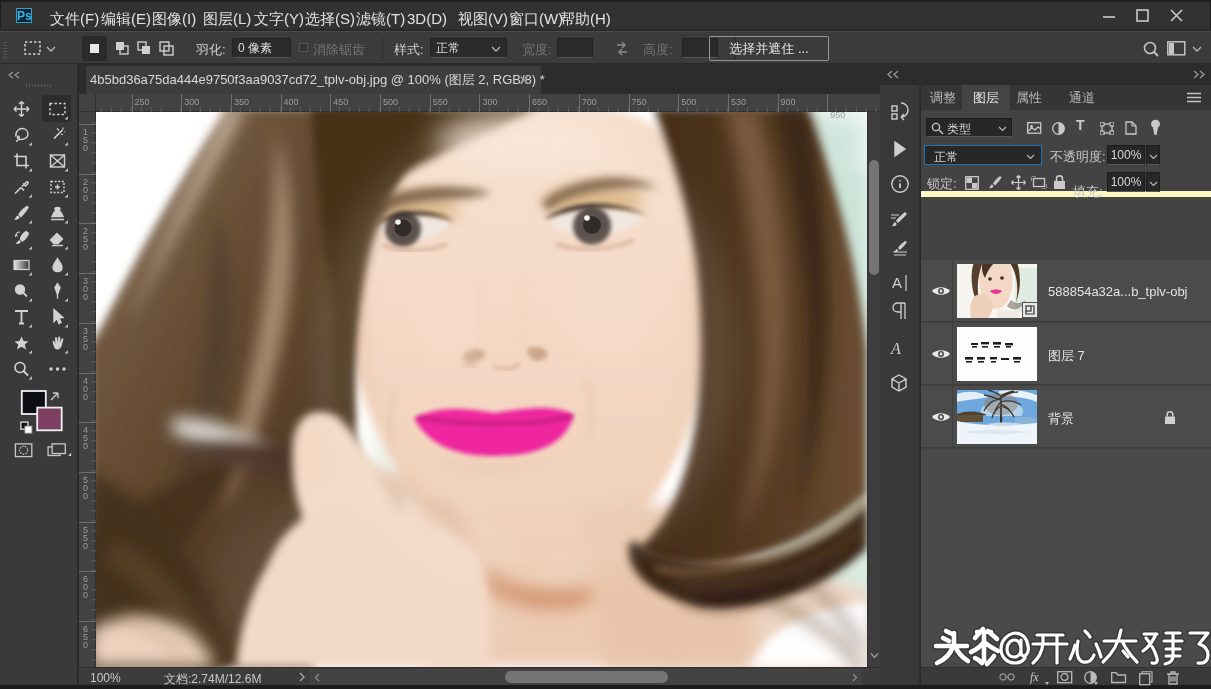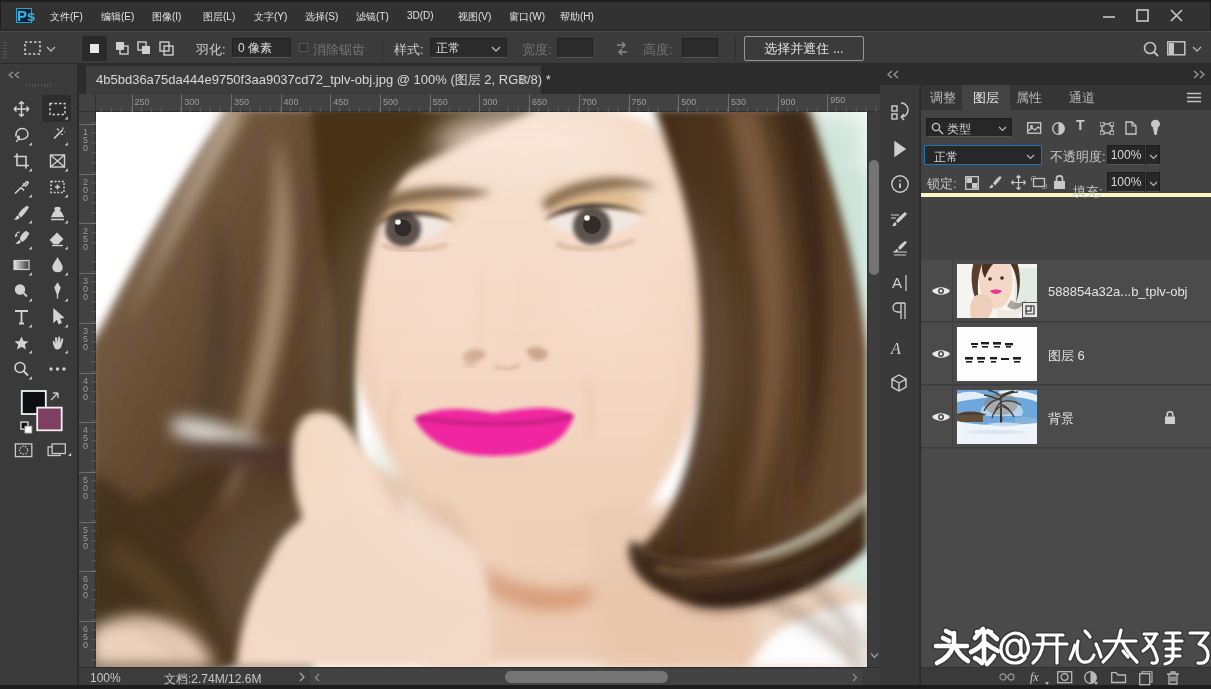--- a/index.html
+++ b/index.html
@@ -1,30 +1,30 @@
 <!DOCTYPE html>
 <html><head><meta charset="utf-8"><style>
 *{margin:0;padding:0;box-sizing:border-box}
 html,body{width:1211px;height:689px;overflow:hidden;background:#2a2a2a;font-family:"Liberation Sans",sans-serif}
 .abs{position:absolute}
 #stage{position:relative;width:1211px;height:689px}
 
 #menubar{left:0;top:0;width:1211px;height:29px;background:#323232;border-top:2px solid #1e1e1e;border-left:1px solid #1e1e1e;border-right:1px solid #1e1e1e}
-.mi{position:absolute;top:8px;font-size:10px;color:#e2e2e2;letter-spacing:0px}
-#pslogo{position:absolute;left:15px;top:6px;width:16px;height:15px;background:#0c2433;border:1px solid #2f9fd0;color:#35b4e8;font-size:15px;font-weight:bold;text-align:center;line-height:14px}
+.mi{position:absolute;top:8px;font-size:15px;color:#e2e2e2;letter-spacing:0px}
+#pslogo{position:absolute;left:15px;top:6px;width:16px;height:15px;background:#0c2433;border:1px solid #2f9fd0;color:#35b4e8;font-size:12px;font-weight:bold;text-align:center;line-height:14px}
 
 #optbar{left:0;top:31px;width:1211px;height:33px;background:#3b3b3b;border-top:1px solid #4a4a4a;border-bottom:1px solid #2a2a2a}
 .optlabel{position:absolute;top:9px;font-size:13px;color:#cfcfcf}
 .optdis{color:#767676}
 .optfield{position:absolute;background:#2b2b2b;border:1px solid #222;border-bottom-color:#555;height:20px;top:6px;font-size:12px;color:#ddd;padding-left:5px;line-height:18px}
 
 #toolbar{left:0;top:64px;width:78px;height:625px;background:#3a3a3a;border-right:1px solid #2b2b2b}
 
 #tabbar{left:79px;top:64px;width:801px;height:30px;background:#2c2c2c}
-#doctab{position:absolute;left:7px;top:2px;width:455px;height:28px;background:#3d3d3d;color:#d8d8d8;font-size:13px;line-height:28px;padding-left:10px;white-space:nowrap}
+#doctab{position:absolute;left:7px;top:2px;width:455px;height:28px;background:#3d3d3d;color:#d8d8d8;font-size:13px;line-height:28px;padding-left:4px;white-space:nowrap}
 
 #hruler{left:79px;top:94px;width:801px;height:18px;background:#424242;border-bottom:1px solid #303030}
 #vruler{left:79px;top:112px;width:17px;height:555px;background:#424242;border-right:1px solid #303030}
 .rlab{position:absolute;font-size:9px;color:#9c9c9c}
 
 #canvas{left:96px;top:112px;width:771px;height:555px;background:#fff}
 
 #vscroll{left:867px;top:112px;width:13px;height:555px;background:#3d3d3d;border-left:1px solid #2e2e2e}
 #vthumb{position:absolute;left:1px;top:48px;width:10px;height:115px;background:#757575;border-radius:5px}
 
@@ -235,21 +235,21 @@
         </svg></div>
     <span class="optlabel optdis" style="left:522px">宽度:</span>
     <div class="optfield" style="left:557px;width:36px"></div>
     <svg style="position:absolute;left:614px;top:9px" width="16" height="15">
         <path d="M3,4 L11,4 M8,1 L11,4 L8,7" fill="none" stroke="#8a8a8a" stroke-width="1.4"></path>
         <path d="M13,11 L5,11 M8,8 L5,11 L8,14" fill="none" stroke="#8a8a8a" stroke-width="1.4"></path>
       </svg>
     <span class="optlabel optdis" style="left:643px">高度:</span>
     <div class="optfield" style="left:682px;width:36px"></div>
     <div style="position:absolute;left:735px;top:5px;width:1px;height:24px;background:#2e2e2e"></div>
-    <div style="position:absolute;left:744px;top:4px;width:120px;height:25px;border:1px solid #969696;border-radius:2px;color:#e3e3e3;font-size:13px;text-align:center;line-height:23px">选择并遮住 ...</div>
+    <div style="position:absolute;left:709px;top:4px;width:120px;height:25px;border:1px solid #969696;border-radius:2px;color:#e3e3e3;font-size:13px;text-align:center;line-height:23px">选择并遮住 ...</div>
     <svg style="position:absolute;left:1142px;top:8px" width="18" height="18">
         <circle cx="8" cy="8" r="5.5" fill="none" stroke="#c4c4c4" stroke-width="1.6"></circle>
         <path d="M12,12 L16,16" stroke="#c4c4c4" stroke-width="1.8"></path>
       </svg>
     <svg style="position:absolute;left:1167px;top:9px" width="19" height="15">
         <rect x="0.8" y="0.8" width="17" height="13" fill="none" stroke="#c4c4c4" stroke-width="1.5"></rect>
         <rect x="2" y="2" width="5" height="11" fill="#c4c4c4"></rect>
       </svg>
     <svg style="position:absolute;left:1192px;top:14px" width="10" height="6">
         <path d="M1,1 L5,5 L9,1" fill="none" stroke="#b5b5b5" stroke-width="1.3"></path>
@@ -415,21 +415,21 @@
       <span class="rlab" style="left:502.8px;top:3px">700</span>
       <div style="position:absolute;left:549.5px;top:0;width:1px;height:18px;background:#6d6d6d"></div>
       <span class="rlab" style="left:552.5px;top:3px">750</span>
       <div style="position:absolute;left:599.2px;top:0;width:1px;height:18px;background:#6d6d6d"></div>
       <span class="rlab" style="left:602.2px;top:3px">500</span>
       <div style="position:absolute;left:648.9px;top:0;width:1px;height:18px;background:#6d6d6d"></div>
       <span class="rlab" style="left:651.9px;top:3px">530</span>
       <div style="position:absolute;left:698.6px;top:0;width:1px;height:18px;background:#6d6d6d"></div>
       <span class="rlab" style="left:701.6px;top:3px">900</span>
       <div style="position:absolute;left:748.3px;top:0;width:1px;height:18px;background:#6d6d6d"></div>
-      <span class="rlab" style="left:751.3px;top:1px">950</span>
+      <span class="rlab" style="left:751.3px;top:16px">950</span>
       <span class="rlab" style="left:3px;top:3px">0</span>
     </div>
   <div class="abs" id="vruler">
       <div style="position:absolute;left:0;top:0;width:17px;height:555px;background:repeating-linear-gradient(0deg,transparent 0 9px,#5c5c5c 9px 9.94px) 0 2.3px;-webkit-mask:linear-gradient(90deg,transparent 0 12px,#000 12px);mask:linear-gradient(90deg,transparent 0 12px,#000 12px)"></div>
       <div style="position:absolute;left:0;top:12.0px;width:17px;height:1px;background:#6d6d6d"></div>
       <div class="rlab" style="left:4px;top:15.0px">
         <div style="height:8px">1</div>
         <div style="height:8px">5</div>
         <div style="height:8px">0</div>
       </div>
@@ -626,21 +626,21 @@
       </div>
       <span class="prow-label" style="left:129px;top:6px">不透明度:</span>
       <div class="pfield" style="left:186px;top:3px;width:38px;height:20px;text-align:center;line-height:18px">100%</div>
       <div class="pfield" style="left:225px;top:3px;width:14px;height:20px">
           <svg style="position:absolute;left:2px;top:8px" width="9" height="6">
             <path d="M1,1 L4.5,4.5 L8,1" fill="none" stroke="#b5b5b5" stroke-width="1.2"></path>
           </svg>
         </div>
     </div>
 
-    <div style="position:absolute;left:0;top:85px;width:290px;height:27px;background:#434343;border-bottom:4px solid #fef9c3">
+    <div style="position:absolute;left:0;top:85px;width:290px;height:27px;background:#434343;border-bottom:6px solid #fef9c3">
       <span class="prow-label" style="left:6px;top:5px">锁定:</span>
       <svg style="position:absolute;left:44px;top:6px" width="14" height="14">
           <rect x="0.7" y="0.7" width="12.6" height="12.6" fill="none" stroke="#c9c9c9" stroke-width="1.3"></rect>
           <rect x="1.5" y="1.5" width="5.5" height="5.5" fill="#c9c9c9"></rect>
           <rect x="7" y="7" width="5.5" height="5.5" fill="#c9c9c9"></rect>
         </svg>
       <svg style="position:absolute;left:66px;top:5px" width="15" height="15">
           <path d="M13,1 C10,3 7,6.5 6,8.5 L8,10.5 C10,8.5 13,5 14.5,2.5 Z" fill="#c9c9c9"></path>
           <path d="M5,9.5 C3.5,10 3.5,12 2,13 C4.5,13.5 6.8,12.5 6.3,10.8 Z" fill="#c9c9c9"></path>
         </svg>
@@ -718,21 +718,21 @@
                 <rect x="20" y="30" width="8" height="2.6"></rect>
                 <rect x="21" y="34" width="6" height="1.6"></rect>
                 <rect x="33" y="30" width="7" height="2.4"></rect>
                 <rect x="34" y="34" width="5" height="1.6"></rect>
                 <rect x="44" y="31" width="8" height="2"></rect>
                 <rect x="56" y="30" width="8" height="2.6"></rect>
                 <rect x="57" y="34" width="6" height="1.6"></rect>
               </g>
             </svg>
         </div>
-        <span class="nm">图层 6</span>
+        <span class="nm">图层 7</span>
       </div>
       <div class="lrow" style="top:189px">
         <svg class="eye" viewBox="0 0 20 14">
             <path d="M1,7 C5,2 15,2 19,7 C15,12 5,12 1,7 Z" fill="#e8e8e8"></path>
             <circle cx="10" cy="7" r="3" fill="#4b4b4b"></circle>
             <circle cx="10" cy="7" r="1.4" fill="#e8e8e8"></circle>
           </svg>
         <div style="position:absolute;left:31px;top:0;width:1px;height:62px;background:#3e3e3e"></div>
         <div class="thumb" style="left:36px;top:4px;width:80px;height:54px">
           <svg width="80" height="54" viewBox="0 0 80 54">

